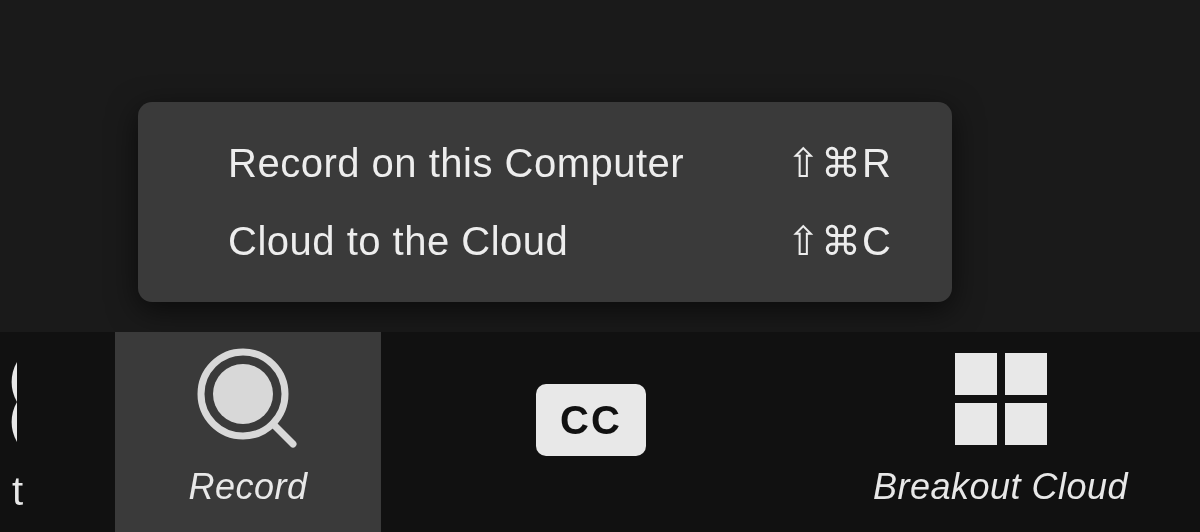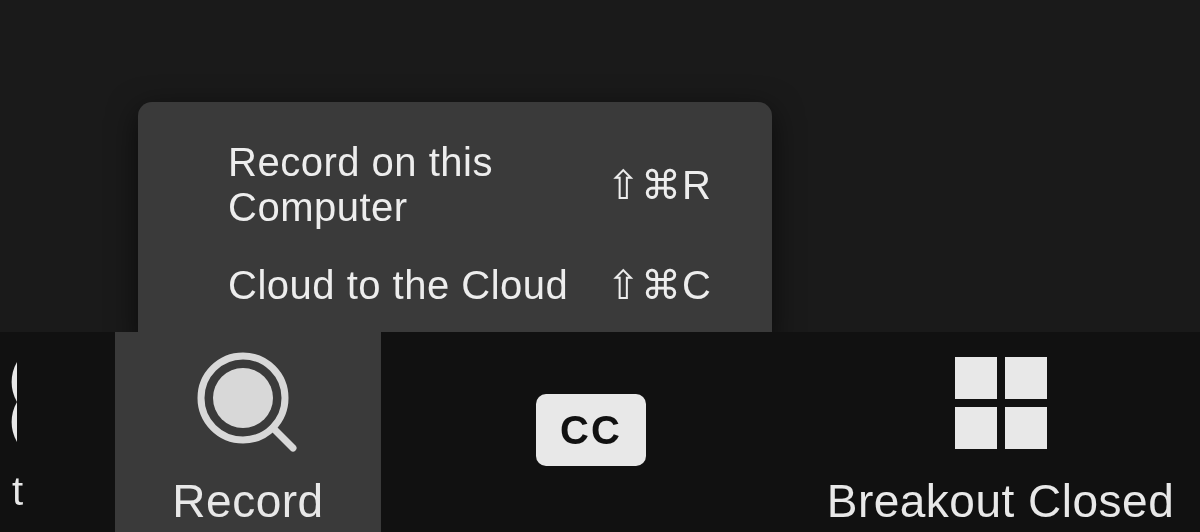--- a/index.html
+++ b/index.html
@@ -9,21 +9,21 @@
       font-family: -apple-system, "Helvetica Neue", Arial, sans-serif;
       position: relative;
       color: #e8e8e8;
     }
 
     
     .popover {
       position: absolute;
       left: 138px;
       top: 102px;
-      width: 634px;
+      width: 814px;
       background: #3a3a3a;
       border-radius: 14px;
       box-shadow: 0 8px 30px rgba(0,0,0,0.6);
       padding: 22px 0;
     }
     .menu-item {
       display: flex;
       justify-content: space-between;
       align-items: center;
       padding: 16px 60px 16px 90px;
@@ -58,30 +58,31 @@
     .tool-spacer-left svg {
       position: absolute;
       right: 78px;
       top: 30px;
     }
     .tool-btn {
       display: flex;
       flex-direction: column;
       align-items: center;
       justify-content: space-between;
-      padding-bottom: 4px;
+      padding-bottom: 24px;
       color: #e8e8e8;
       cursor: pointer;
       position: relative;
       margin-left: 20px;
     }
     .tool-btn .label {
-      font-size: 46px;
+      font-size: 36px;
       font-weight: 400;
       letter-spacing: 0.5px;
+      font-style: italic;
     }
     .tool-btn .icon-wrap {
       flex: 1;
       display: flex;
       align-items: center;
       justify-content: center;
       width: 100%;
     }
 
     .record-btn {
@@ -191,16 +192,16 @@
 
   <div class="tool-btn breakout-btn">
     <div class="icon-wrap">
       <div class="grid-icon">
         <span></span>
         <span></span>
         <span></span>
         <span></span>
       </div>
     </div>
-    <span class="label">Breakout Closed</span>
+    <span class="label">Breakout Cloud</span>
   </div>
 
 </div>
 
 </body></html>

